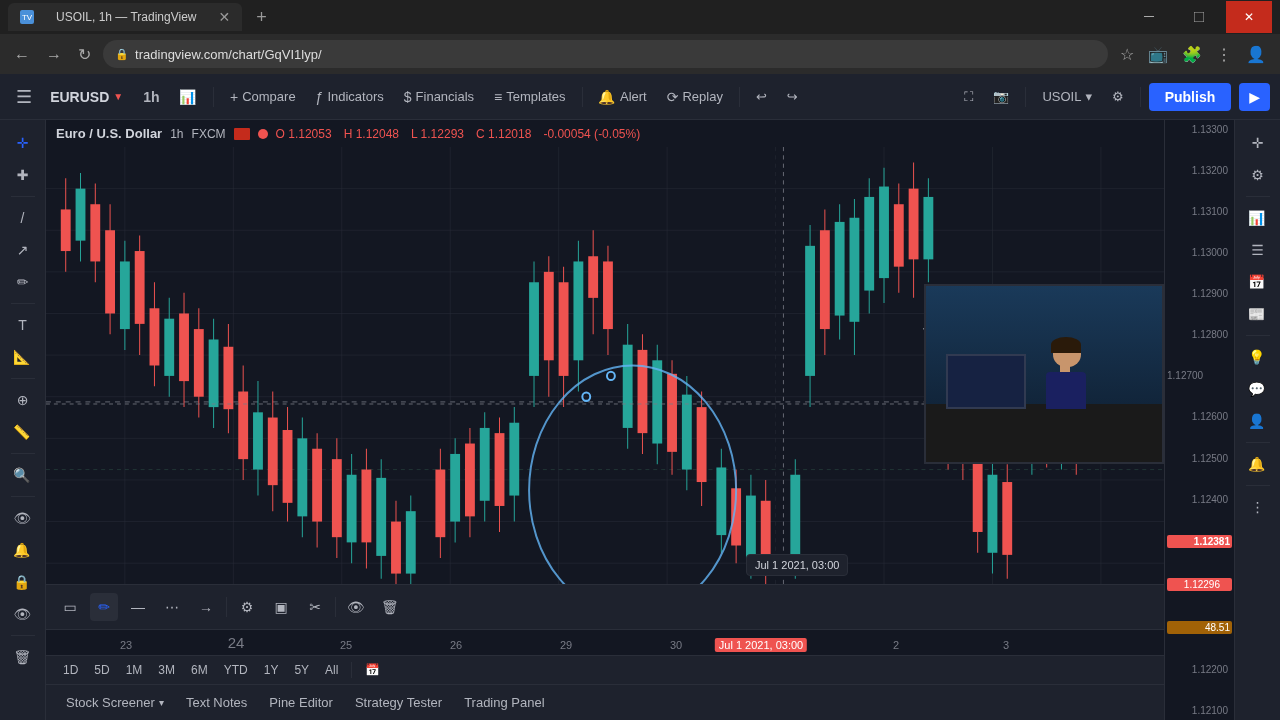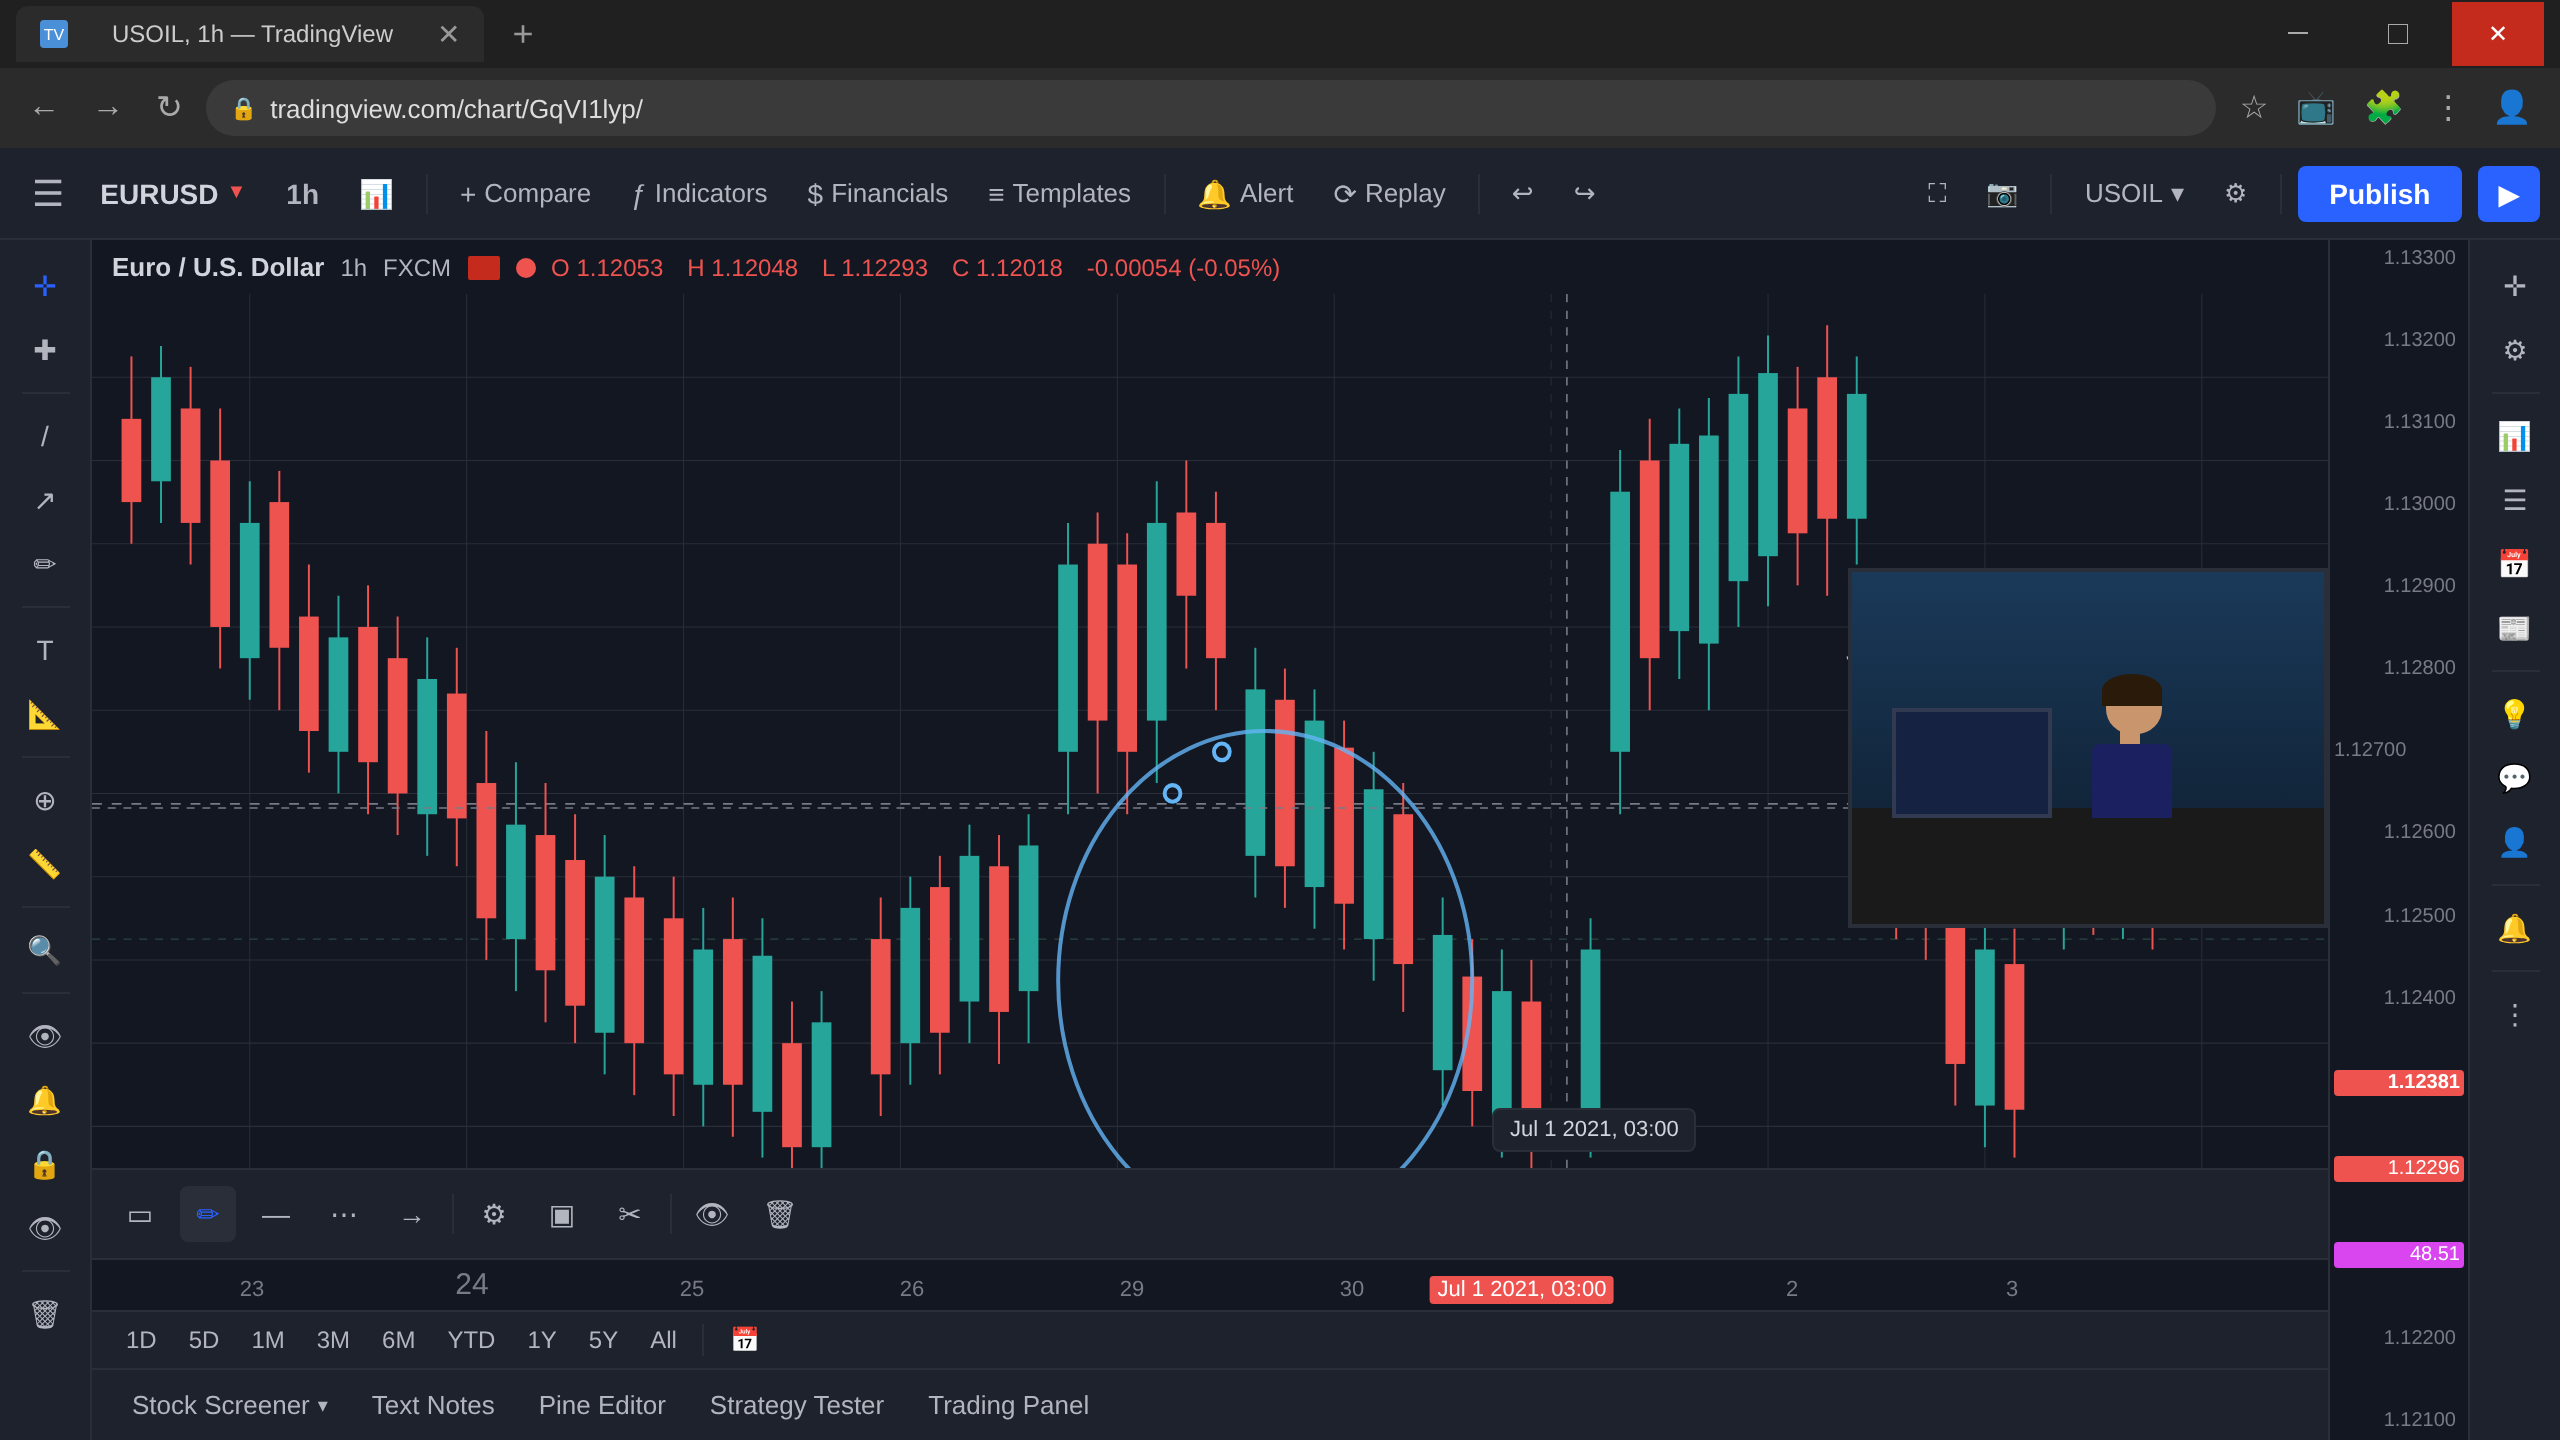--- a/index.html
+++ b/index.html
@@ -604,22 +604,22 @@
       <span class="price-label" style="text-align:right;">1.13200</span>
       <span class="price-label" style="text-align:right;">1.13100</span>
       <span class="price-label" style="text-align:right;">1.13000</span>
       <span class="price-label" style="text-align:right;">1.12900</span>
       <span class="price-label" style="text-align:right;">1.12800</span>
       <span class="price-label" style="text-align:left;">1.12700</span>
       <span class="price-label" style="text-align:right;">1.12600</span>
       <span class="price-label" style="text-align:right;">1.12500</span>
       <span class="price-label" style="text-align:right;">1.12400</span>
       <span class="price-label current" style="background:#ef5350;color:white;padding:1px 2px;border-radius:2px;text-align:right;font-weight:600;">1.12381</span>
-      <span class="price-label bid" style="background:#ef5350;color:white;padding:1px 2px;border-radius:2px;text-align:right;">1.12296</span>
-      <span class="price-label" style="text-align:right;background:#d946ef;color:white;padding:1px 2px;border-radius:2px;">48.51</span>
+      <span class="price-label bid" style="background:#ef5350;color:white;padding:1px 12px;border-radius:2px;text-align:right;">1.12296</span>
+      <span class="price-label" style="text-align:right;background:#a16207;color:white;padding:1px 2px;border-radius:2px;">48.51</span>
       <span class="price-label" style="text-align:right;">1.12200</span>
       <span class="price-label" style="text-align:right;">1.12100</span>
     </div>
 
     <div class="right-panel">
       <button class="right-tool">✛</button>
       <button class="right-tool">⚙</button>
       <div class="right-tool-separator"></div>
       <button class="right-tool">📊</button>
       <button class="right-tool">☰</button>

